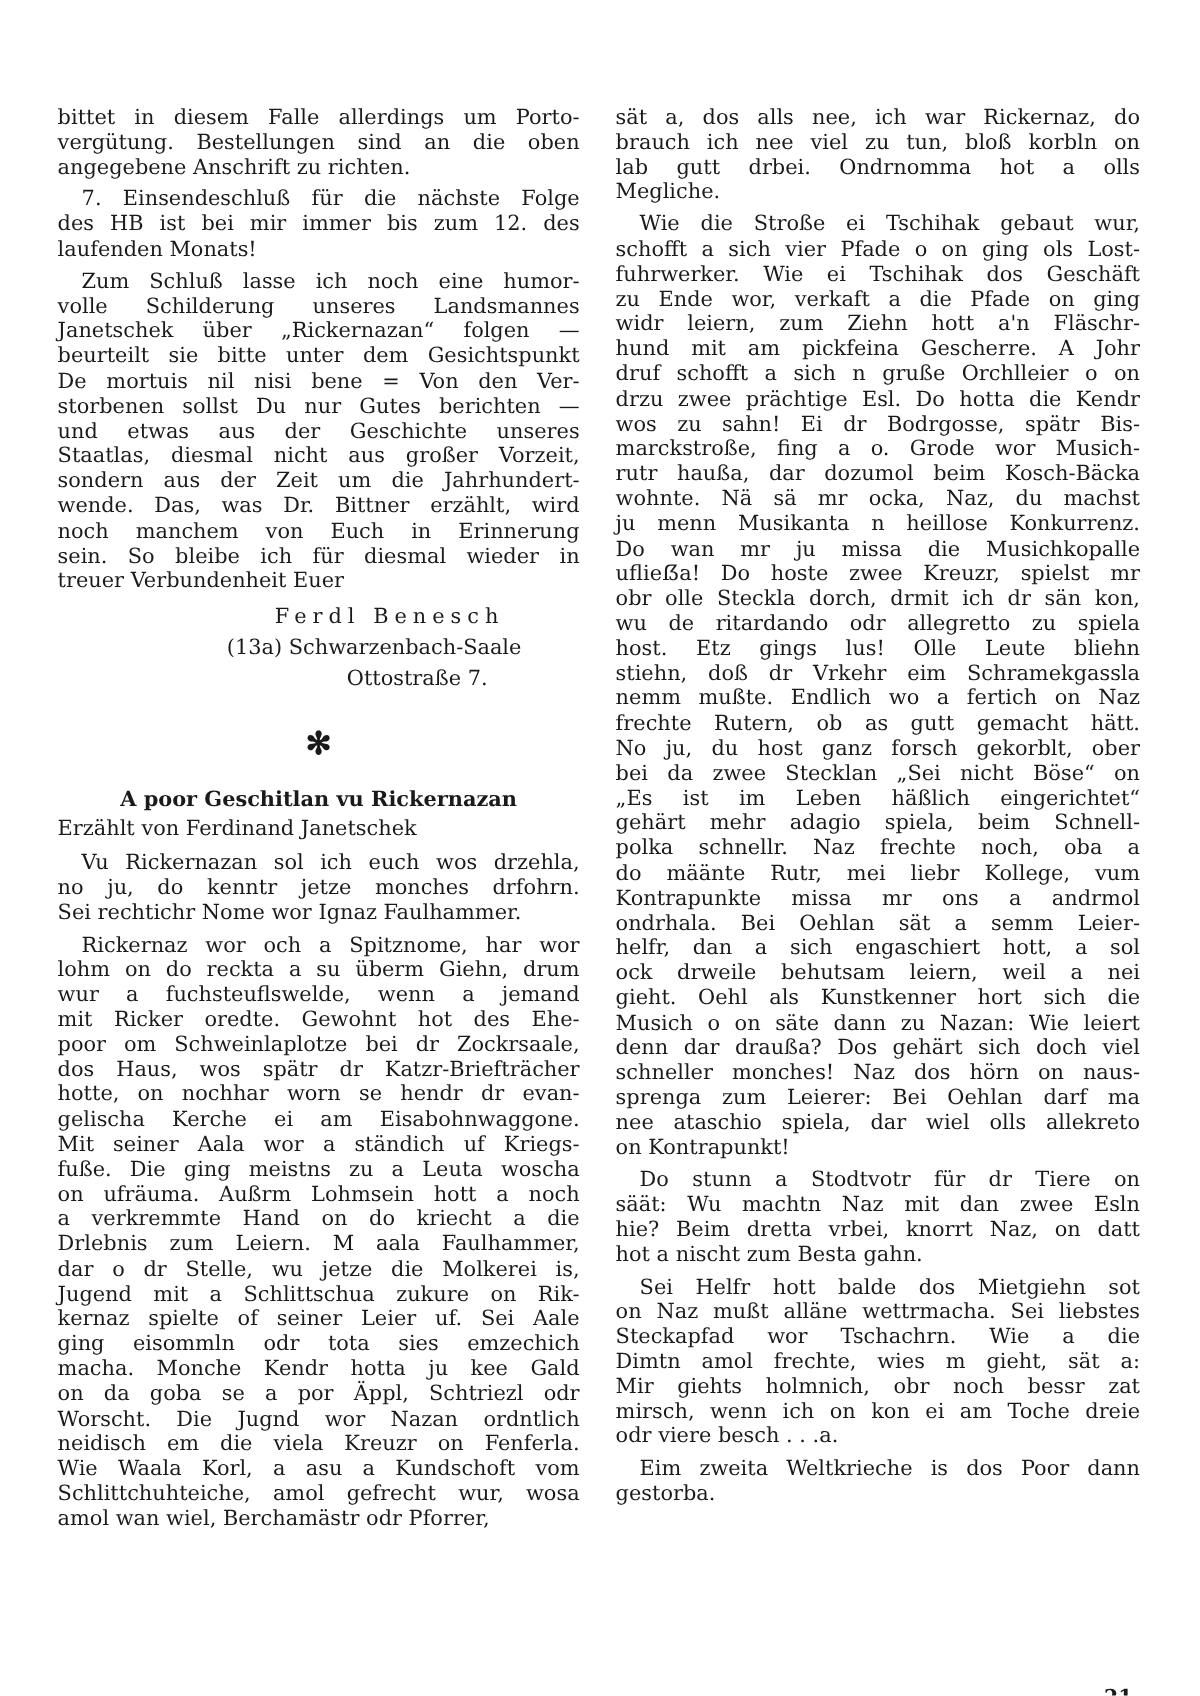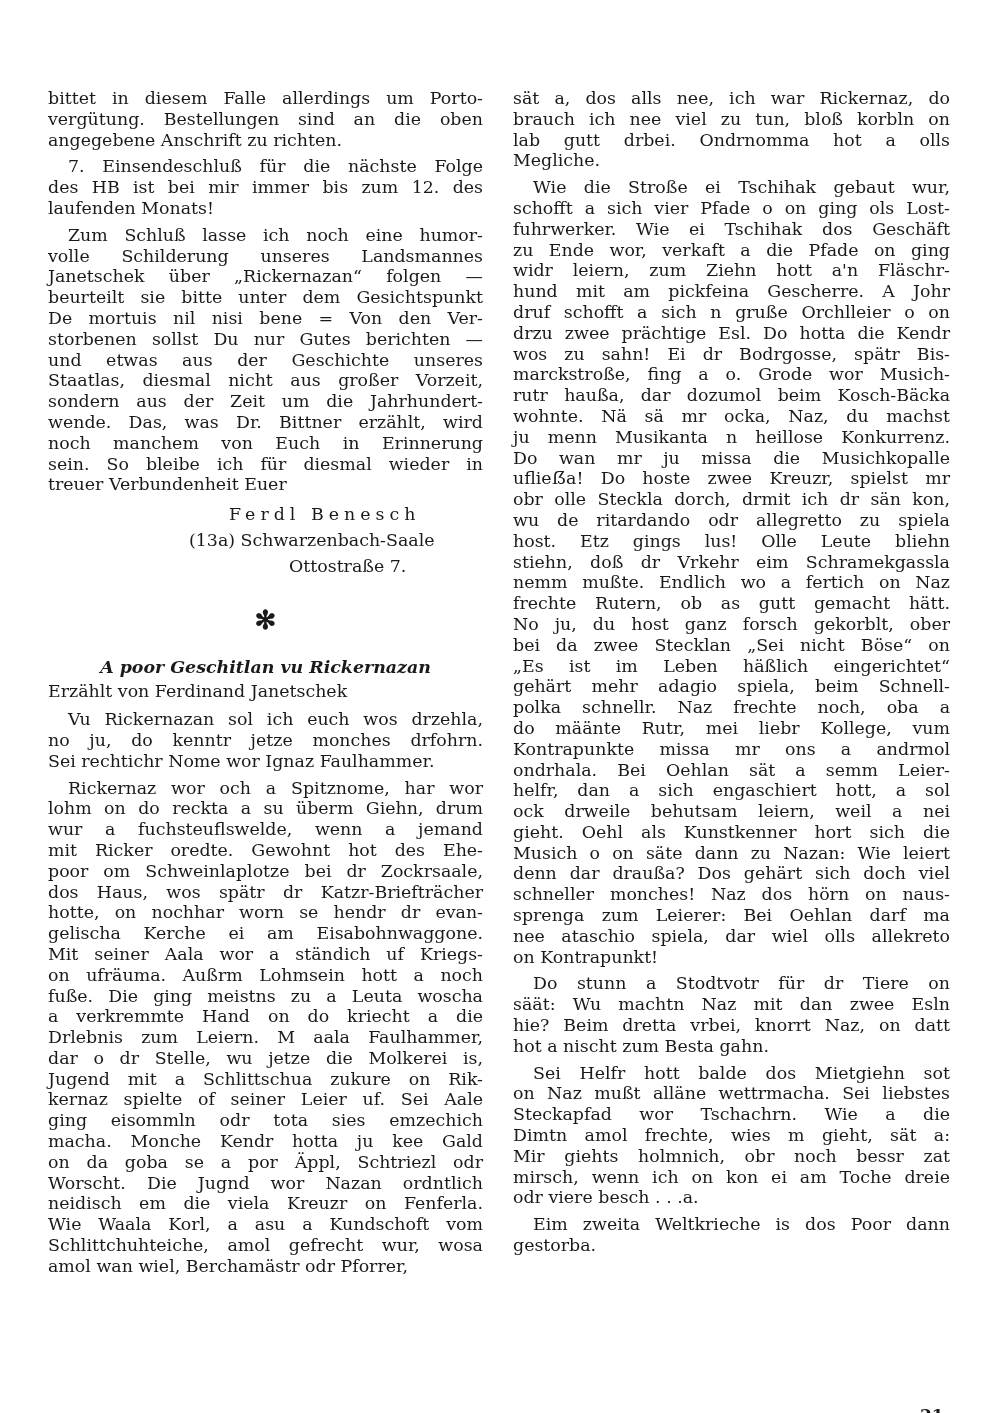--- a/index.html
+++ b/index.html
@@ -11,21 +11,21 @@
   .para { margin: 0 0 6px 0; }
   .line { display: block; font-size: 17.4px; line-height: 20.8px; height: 20.8px;
           white-space: nowrap; text-align: justify; text-align-last: justify; overflow: visible; }
   .line.last { text-align-last: left; }
   .line.indent { padding-left: 20px; }
   .sig { display: block; font-size: 17.4px; line-height: 26px; white-space: nowrap; }
   .sig.name { padding-left: 181px; letter-spacing: 5px; }
   .sig.addr1 { padding-left: 141px; }
   .sig.addr2 { padding-left: 241px; }
   .star { text-align: center; font-size: 26px; font-weight: bold; margin: 26px 0 20px 0; height: 30px; line-height: 30px; }
-  .title { text-align: center; font-weight: bold; font-size: 17.4px; line-height: 24px; margin-top: 4px; font-style: italic; }
+  .title { text-align: center; font-weight: bold; font-size: 17.4px; line-height: 24px; margin-top: 4px; }
   .subtitle { font-size: 17.4px; line-height: 24px; margin-bottom: 6px; }
   .pagenum { position: absolute; left: 920px; top: 1368px; font-weight: bold; font-size: 17px; margin-top: 37px; }
 </style>
 </head>
 <body>
 
 <div id="left" class="col">
   <div id="left-pre">
       <div class="para">
         <span class="line">bittet in diesem Falle allerdings um Porto-</span>
@@ -70,22 +70,22 @@
       <div class="para">
         <span class="line indent">Rickernaz wor och a Spitznome, har wor</span>
         <span class="line">lohm on do reckta a su überm Giehn, drum</span>
         <span class="line">wur a fuchsteuflswelde, wenn a jemand</span>
         <span class="line">mit Ricker oredte. Gewohnt hot des Ehe-</span>
         <span class="line">poor om Schweinlaplotze bei dr Zockrsaale,</span>
         <span class="line">dos Haus, wos spätr dr Katzr-Briefträcher</span>
         <span class="line">hotte, on nochhar worn se hendr dr evan-</span>
         <span class="line">gelischa Kerche ei am Eisabohnwaggone.</span>
         <span class="line">Mit seiner Aala wor a ständich uf Kriegs-</span>
+        <span class="line">fuße. Die ging meistns zu a Leuta woscha</span>
         <span class="line">on ufräuma. Außrm Lohmsein hott a noch</span>
-        <span class="line">fuße. Die ging meistns zu a Leuta woscha</span>
         <span class="line">a verkremmte Hand on do kriecht a die</span>
         <span class="line">Drlebnis zum Leiern. M aala Faulhammer,</span>
         <span class="line">dar o dr Stelle, wu jetze die Molkerei is,</span>
         <span class="line">Jugend mit a Schlittschua zukure on Rik-</span>
         <span class="line">kernaz spielte of seiner Leier uf. Sei Aale</span>
         <span class="line">ging eisommln odr tota sies emzechich</span>
         <span class="line">macha. Monche Kendr hotta ju kee Gald</span>
         <span class="line">on da goba se a por Äppl, Schtriezl odr</span>
         <span class="line">Worscht. Die Jugnd wor Nazan ordntlich</span>
         <span class="line">neidisch em die viela Kreuzr on Fenferla.</span>

